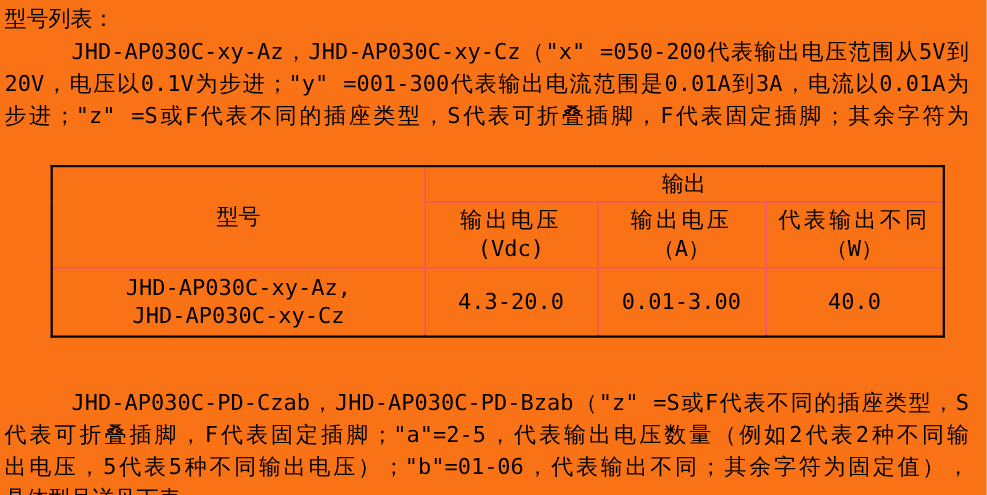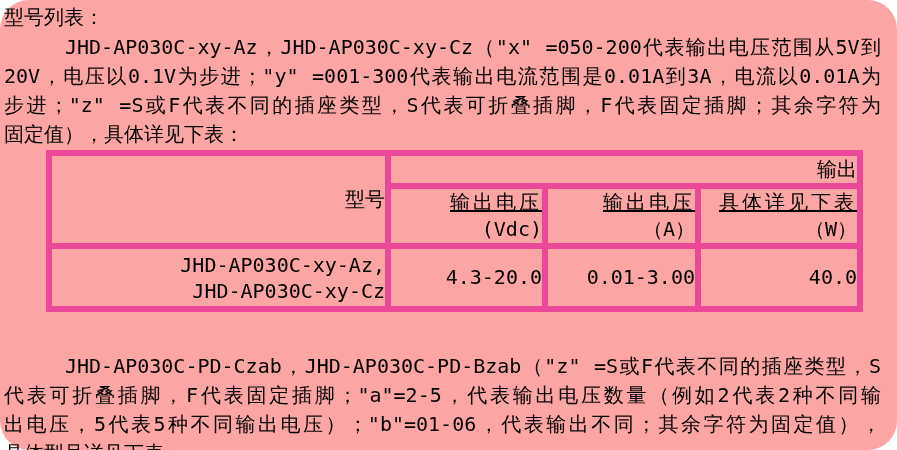--- a/index.html
+++ b/index.html
@@ -2,57 +2,56 @@
 <html><head>
 <meta charset="utf-8">
 <style>
   html, body { margin: 0; padding: 0; }
   body {
     width: 897px; height: 450px; overflow: hidden;
     background: #ffffff; color: #000000;
     font-family: "DejaVu Sans Mono", "DejaVu Sans", sans-serif;
     font-size: 20px;
   }
-  .page { position: relative; width: 897px; height: 450px; background: #fca5a5; border-radius: 29px; }
+  .page { position: relative; width: 897px; height: 450px; background: #f97316; }
 
   .line { height: 29px; line-height: 29px; white-space: nowrap; overflow: visible; }
   .just { text-align: justify; text-align-last: justify; }
   .indent { padding-left: 61px; }
 
   .doc-title { position: absolute; left: 4px; top: 3px; }
   .p1 { position: absolute; left: 4px; top: 33px;  width: 877px; }
   .p2 { position: absolute; left: 4px; top: 352px; width: 877px; }
 
   table.spec {
     position: absolute; left: 46px; top: 150px;
     width: 811px; border-collapse: collapse; table-layout: fixed;
     border: 2px solid #000;
   }
   table.spec td {
-    border: 6px solid #ec4899; text-align: right; vertical-align: middle;
+    border: 1px solid #ec4899; text-align: center; vertical-align: middle;
     padding: 0; line-height: 27px; overflow: hidden;
   }
   tr.r1 { height: 32px; }
   tr.r2 { height: 60px; }
   tr.r3 { height: 63px; }
-  .sp { letter-spacing: 3px; text-decoration: underline; }
+  .sp { letter-spacing: 3px; }
   .model-cell div { line-height: 26px; }
 </style>
 </head>
 <body>
 
 <div class="page">
 
   <div class="doc-title line">型号列表：</div>
 
   <div class="p1">
     <div class="line just indent">JHD-AP030C-xy-Az，JHD-AP030C-xy-Cz（"x" =050-200代表输出电压范围从5V到</div>
     <div class="line just">20V，电压以0.1V为步进；"y" =001-300代表输出电流范围是0.01A到3A，电流以0.01A为</div>
     <div class="line just">步进；"z" =S或F代表不同的插座类型，S代表可折叠插脚，F代表固定插脚；其余字符为</div>
-    <div class="line">固定值），具体详见下表：</div>
   </div>
 
   <table class="spec">
     <colgroup>
       <col style="width:339px">
       <col style="width:157px">
       <col style="width:153px">
       <col style="width:162px">
     </colgroup>
     <tbody>
@@ -63,21 +62,21 @@
     <tr class="r2">
       <td>
         <div class="sp">输出电压</div>
         <div>(Vdc)</div>
       </td>
       <td>
         <div class="sp">输出电压</div>
         <div>（A）</div>
       </td>
       <td>
-        <div class="sp">具体详见下表</div>
+        <div class="sp">代表输出不同</div>
         <div>（W）</div>
       </td>
     </tr>
     <tr class="r3">
       <td class="model-cell">
         <div>JHD-AP030C-xy-Az,</div>
         <div>JHD-AP030C-xy-Cz</div>
       </td>
       <td>4.3-20.0</td>
       <td>0.01-3.00</td>

